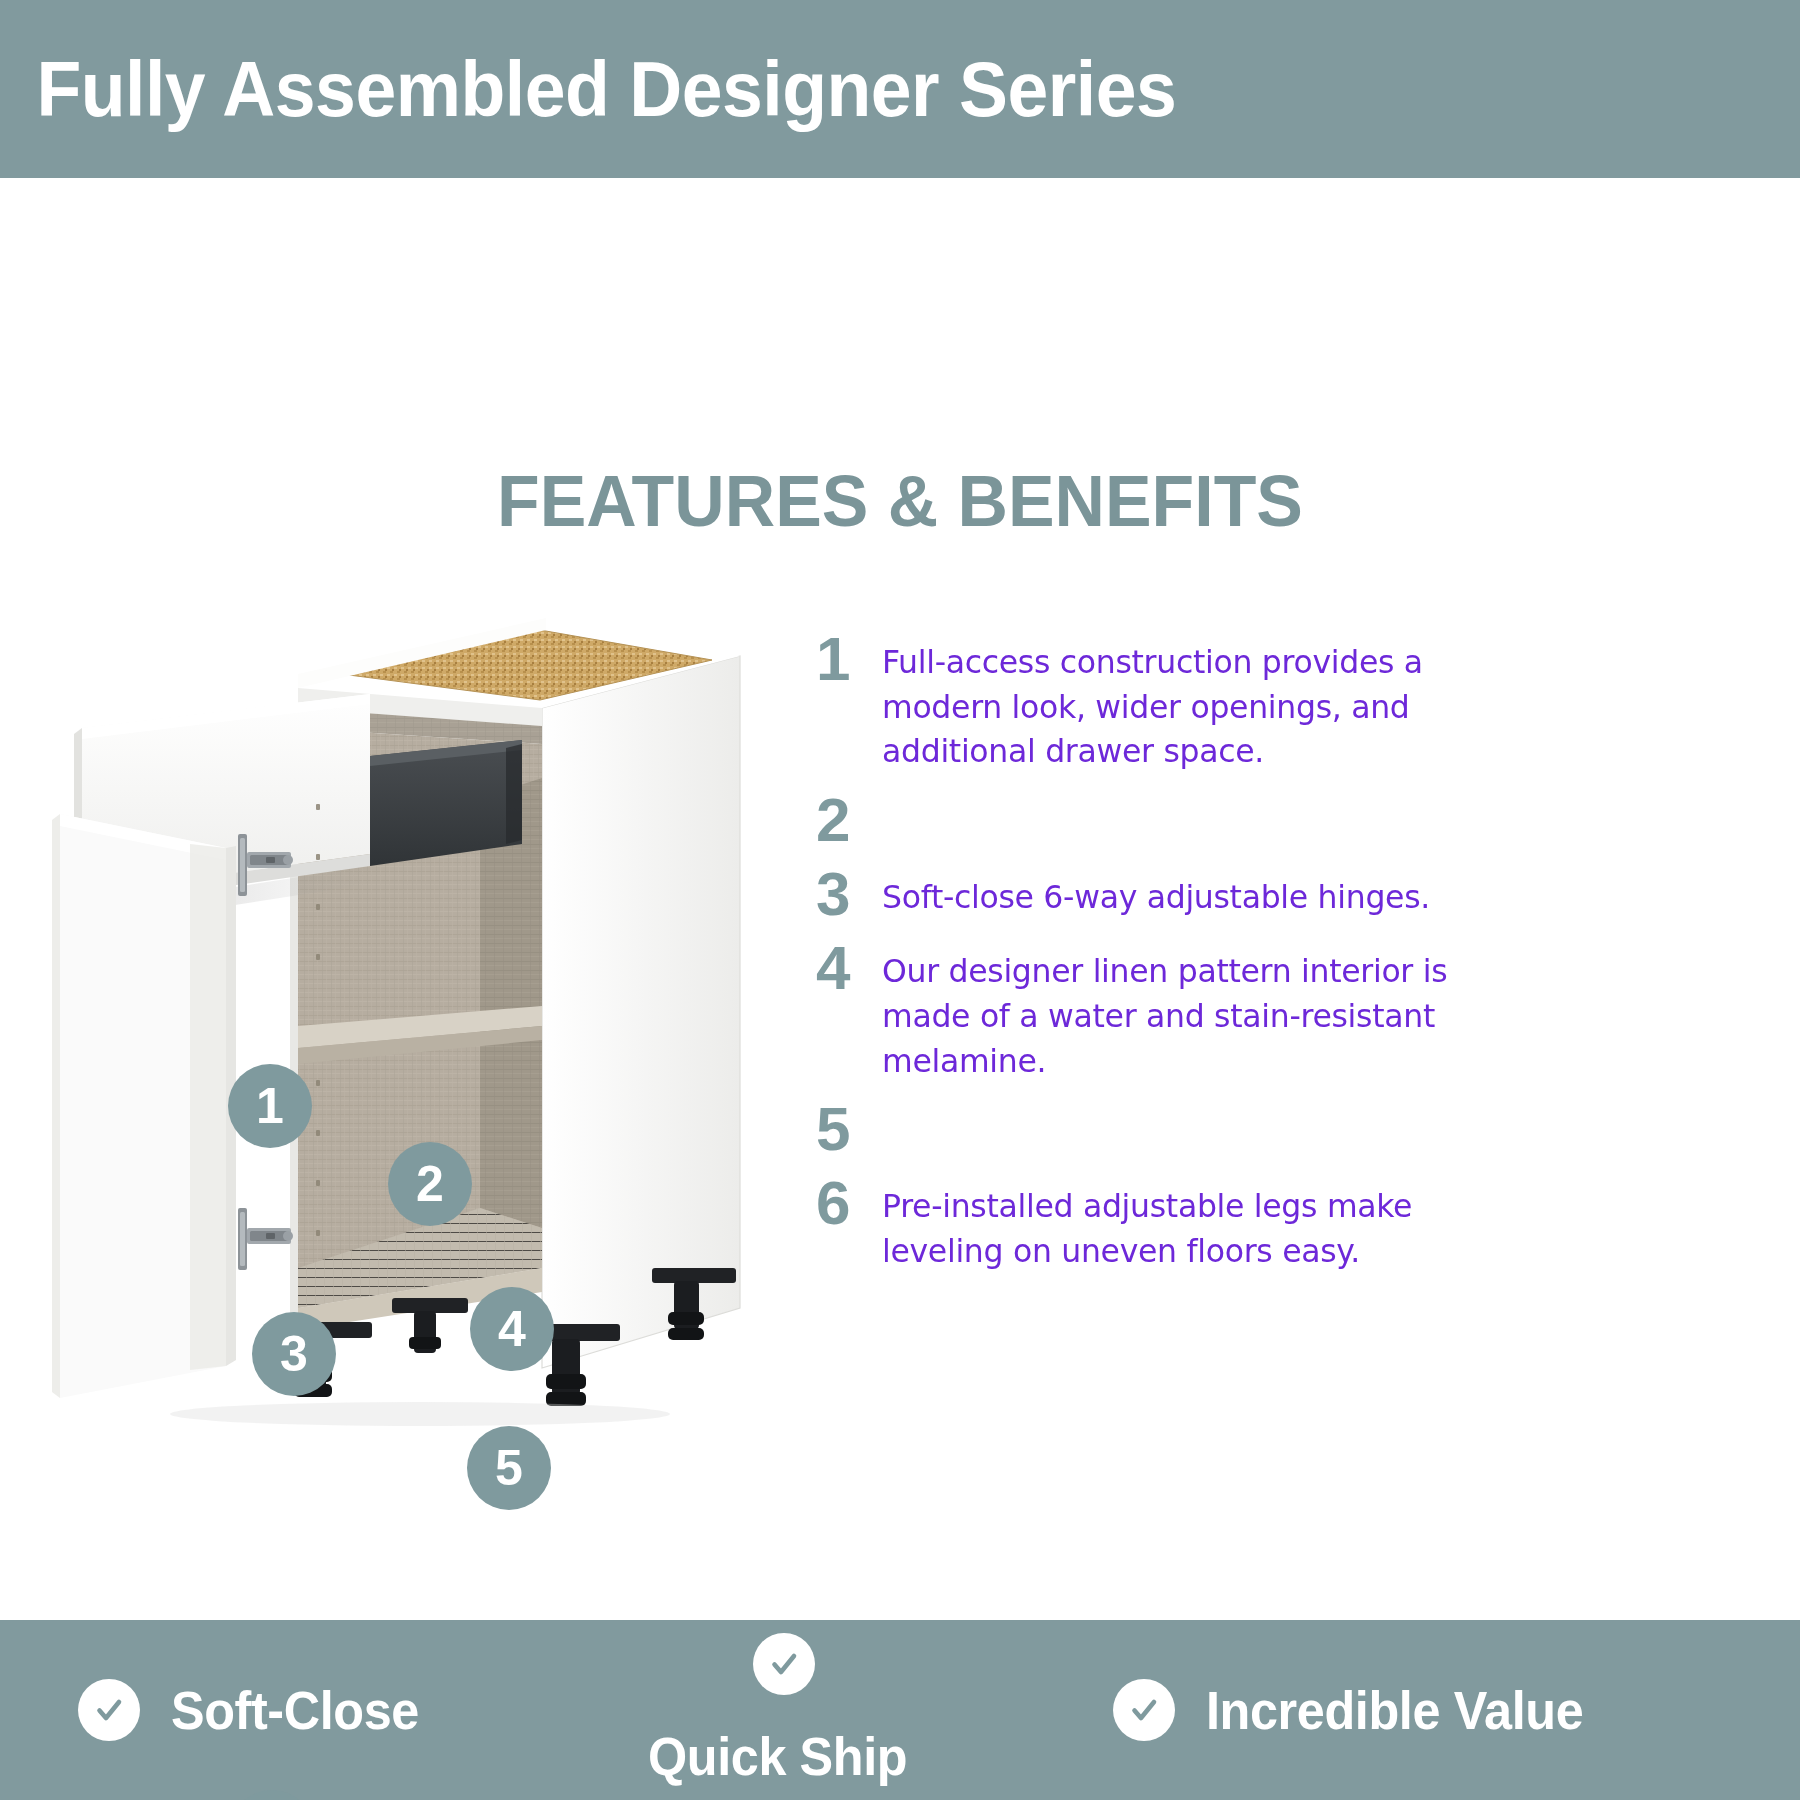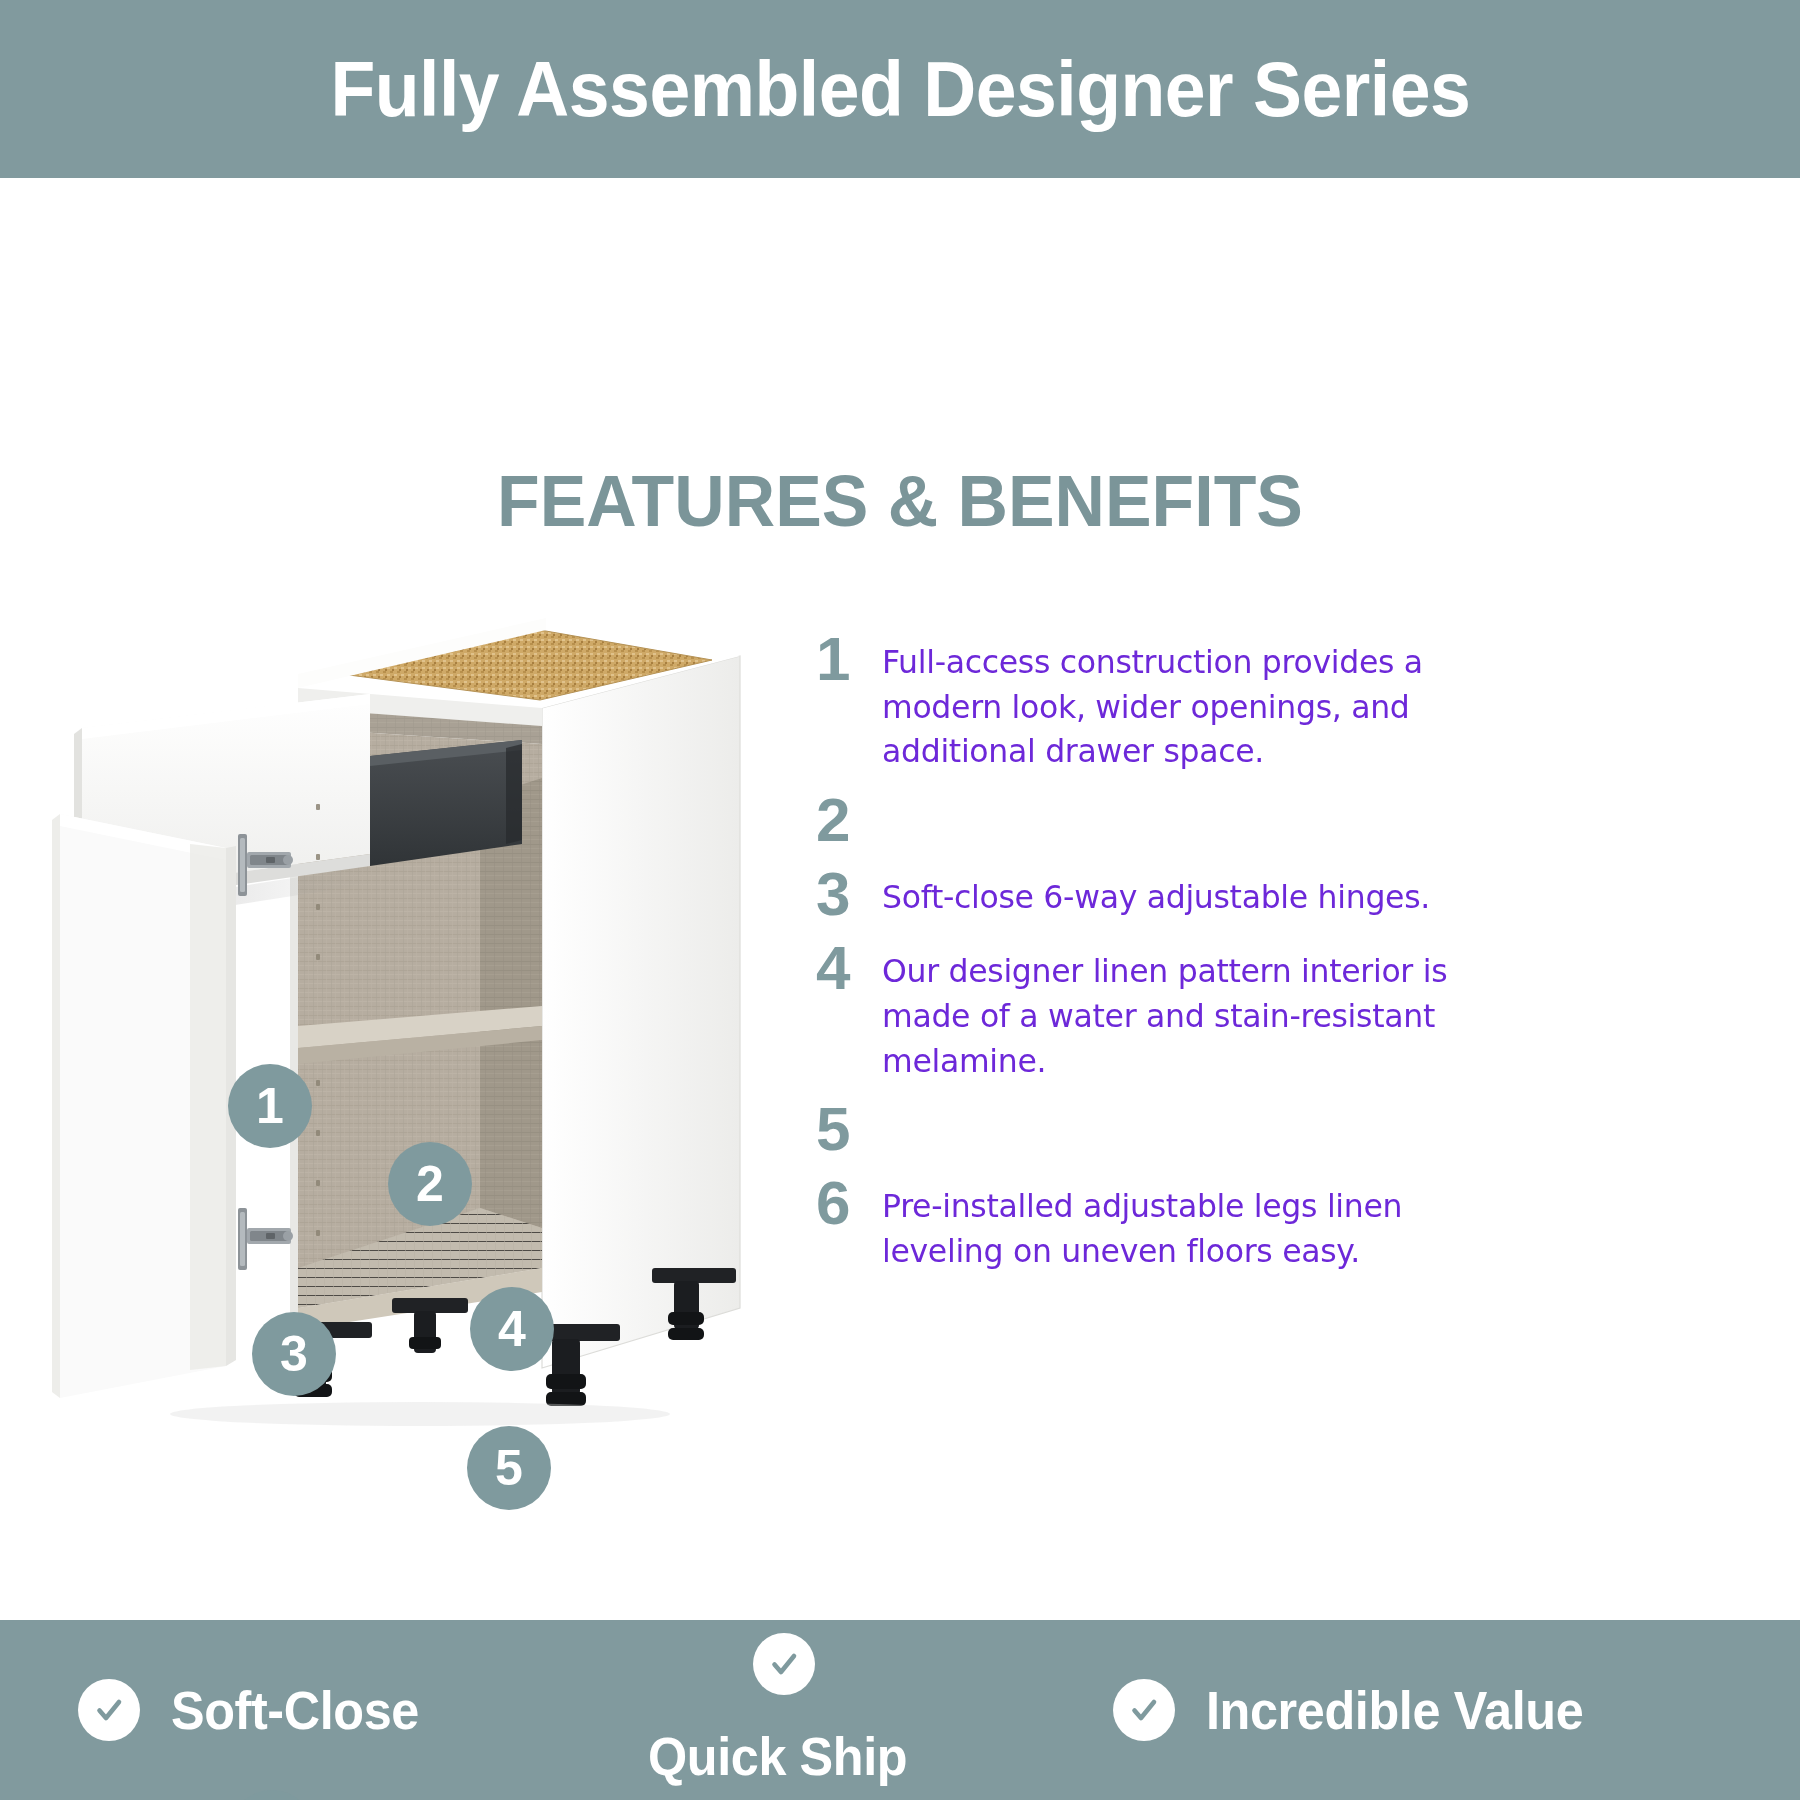--- a/index.html
+++ b/index.html
@@ -17,21 +17,21 @@
     background:#ffffff;
     display:flex; flex-direction:column;
   }
 
   
   .header{
     height:178px;
     background:#819a9e;
     display:flex;
     align-items:center;
-    justify-content:center;
+    justify-content:flex-start;
     flex:0 0 auto;
   }
   .header-title{
     color:#ffffff;
     font-family:"Liberation Sans Narrow","Liberation Sans",sans-serif;
     font-weight:700;
     font-size:78px;
     letter-spacing:-0.5px;
     transform:scaleX(0.94);
     white-space:nowrap;
@@ -361,21 +361,21 @@
         <div class="f-num">4</div>
         <div class="f-text">Our designer linen pattern interior is made of a water and stain-resistant melamine.</div>
       </div>
 
       <div class="feature">
         <div class="f-num">5</div>
       </div>
 
       <div class="feature">
         <div class="f-num">6</div>
-        <div class="f-text">Pre-installed adjustable legs linen leveling on uneven floors easy.</div>
+        <div class="f-text">Pre-installed adjustable legs make leveling on uneven floors easy.</div>
       </div>
 
     </div>
   </div>
 
   <div class="footer">
 
     <div class="badge badge-1">
       <span class="check-circle">
         <svg width="34" height="34" viewBox="0 0 34 34">

